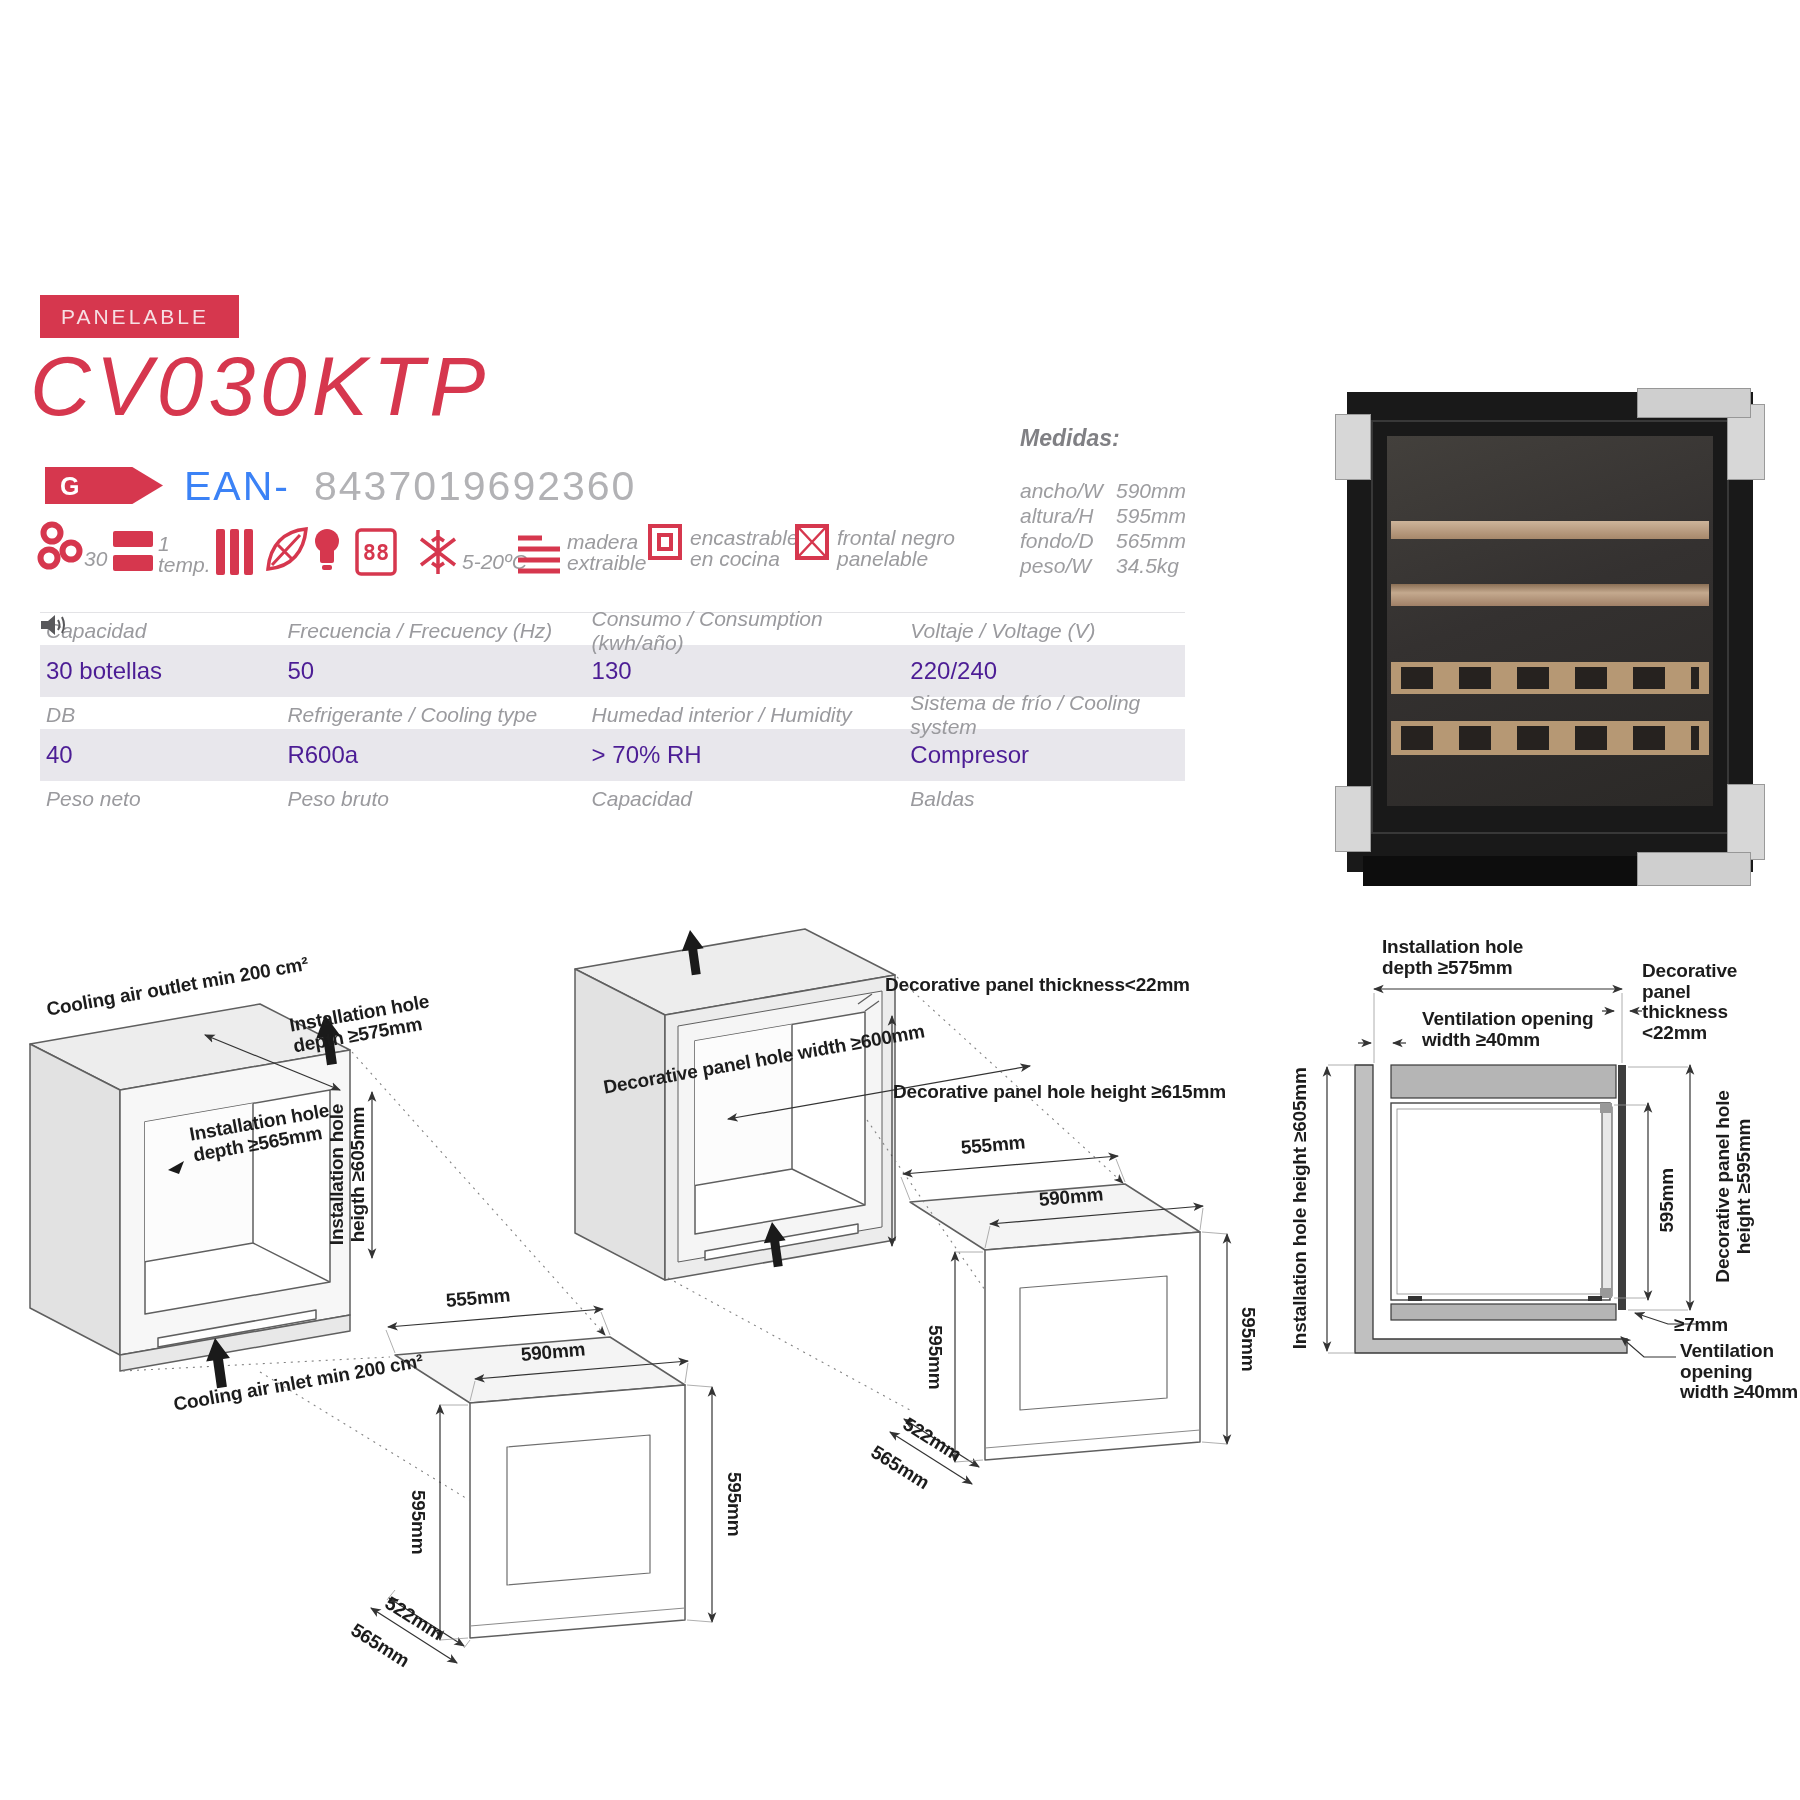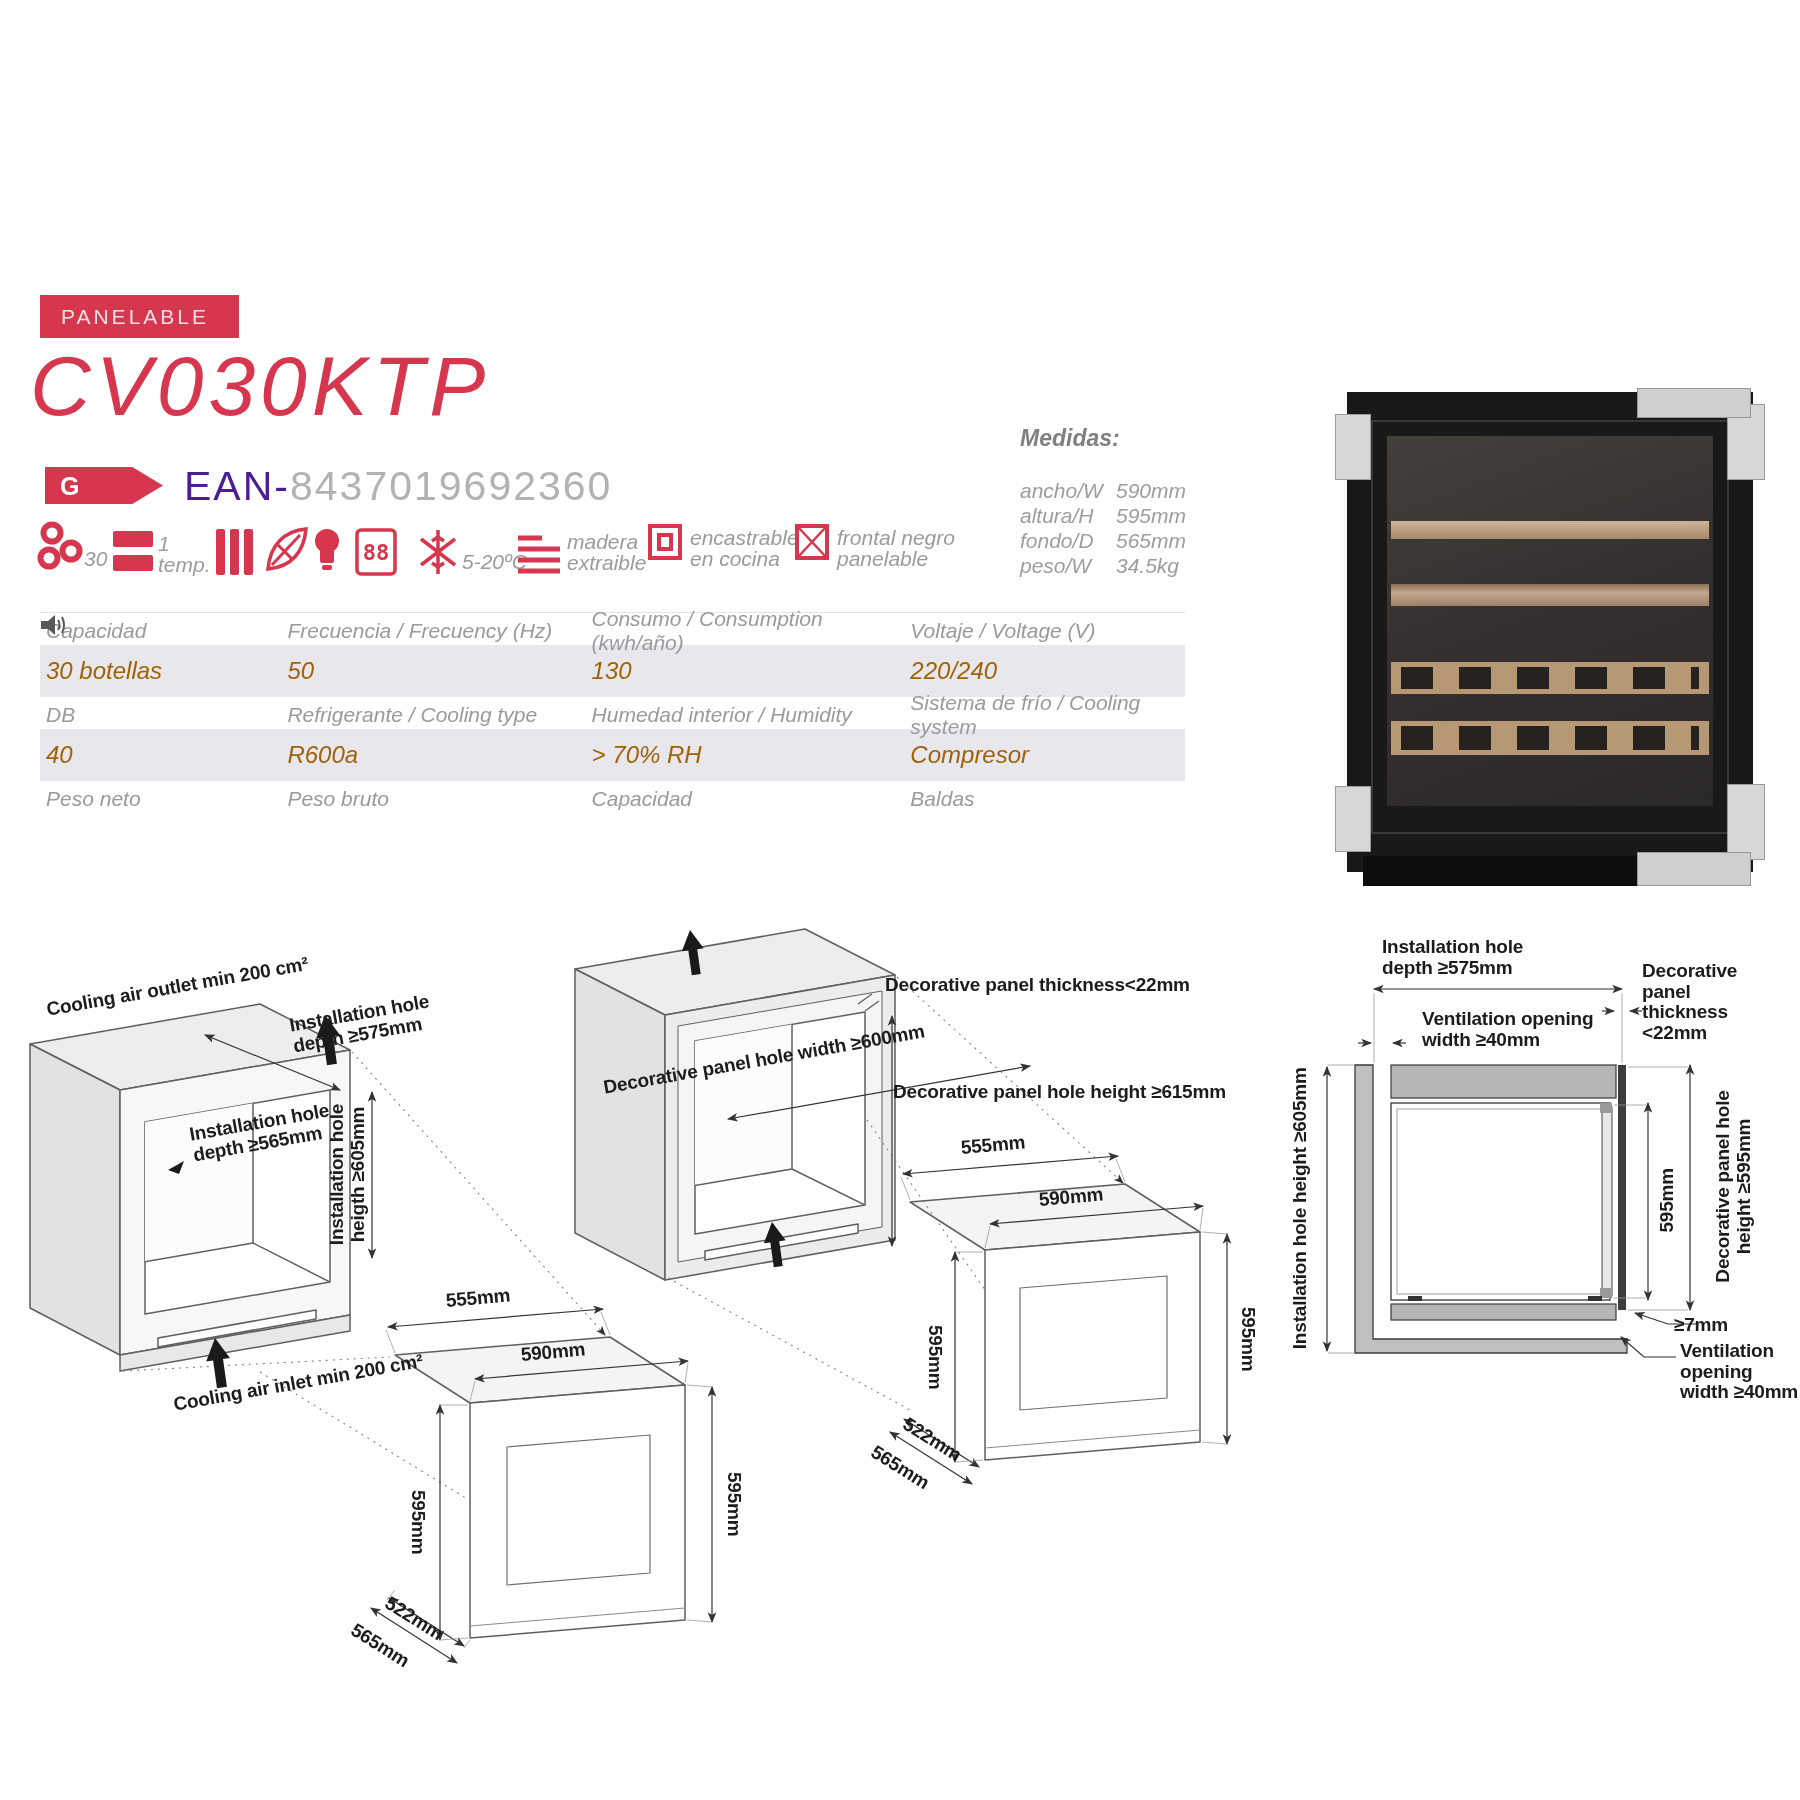--- a/index.html
+++ b/index.html
@@ -7,37 +7,37 @@
   .abs{position:absolute;}
 
   
   .badge{left:40px;top:295px;width:199px;height:43px;background:#d6374e;display:flex;align-items:center;}
   .badge span{color:#f6dfe3;font-size:21px;letter-spacing:3px;padding-left:21px;}
   .title{left:30px;top:338px;font-size:84px;font-weight:300;color:#d6374e;letter-spacing:5px;font-style:italic;}
   .g-arrow{left:45px;top:467px;width:118px;height:37px;background:#d6374e;
            clip-path:polygon(0 0,74% 0,100% 50%,74% 100%,0 100%);}
   .g-arrow span{color:#fff;font-weight:bold;font-size:25px;position:absolute;left:15px;top:5px;}
   .ean{left:184px;top:463px;font-size:41px;letter-spacing:2px;color:#b2b2b5;}
-  .ean .ean-label{color:#4c1d95;margin-right:0;}
+  .ean .ean-label{color:#3b82f6;margin-right:24px;}
 
   
   .f-label{position:absolute;font-style:italic;color:#9b9b9e;font-size:21px;line-height:.98;white-space:pre-line;}
   .icon{position:absolute;}
 
   
   .medidas{left:1020px;top:425px;width:220px;}
   .medidas .m-title{font-size:23px;font-weight:bold;font-style:italic;color:#808084;margin-bottom:26px;}
   .m-row{display:flex;font-style:italic;color:#9d9da0;font-size:21px;line-height:25px;}
   .m-row .m-label{width:96px;}
 
   
   .spec{left:40px;top:612px;width:1145px;border-top:1px solid #e3e3e6;}
   .trow{display:flex;align-items:center;}
   .trow.hdr{height:28px;font-style:italic;color:#9a9a9e;font-size:21px;padding-top:4px;}
-  .trow.val{height:52px;background:#e8e7ec;font-style:italic;color:#a16207;font-size:24px;}
+  .trow.val{height:52px;background:#e8e7ec;color:#4c1d95;font-size:24px;}
   .tcell{padding-left:6px;}
   .c1{width:21%;}.c2{width:26.6%;}.c3{width:27.9%;}.c4{width:24.5%;}
   .spk{vertical-align:-4px;margin-right:10px;}
 
   
   .product{left:1335px;top:388px;width:430px;height:498px;}
   .p-frame{position:absolute;left:12px;right:12px;top:4px;bottom:14px;background:#191919;}
   .p-doorline{position:absolute;left:36px;right:36px;top:32px;bottom:52px;border:2px solid #383838;}
   .p-glass{position:absolute;left:52px;right:52px;top:48px;bottom:80px;
            background:linear-gradient(160deg,#43403c 0%,#343130 45%,#2b2927 100%);}

